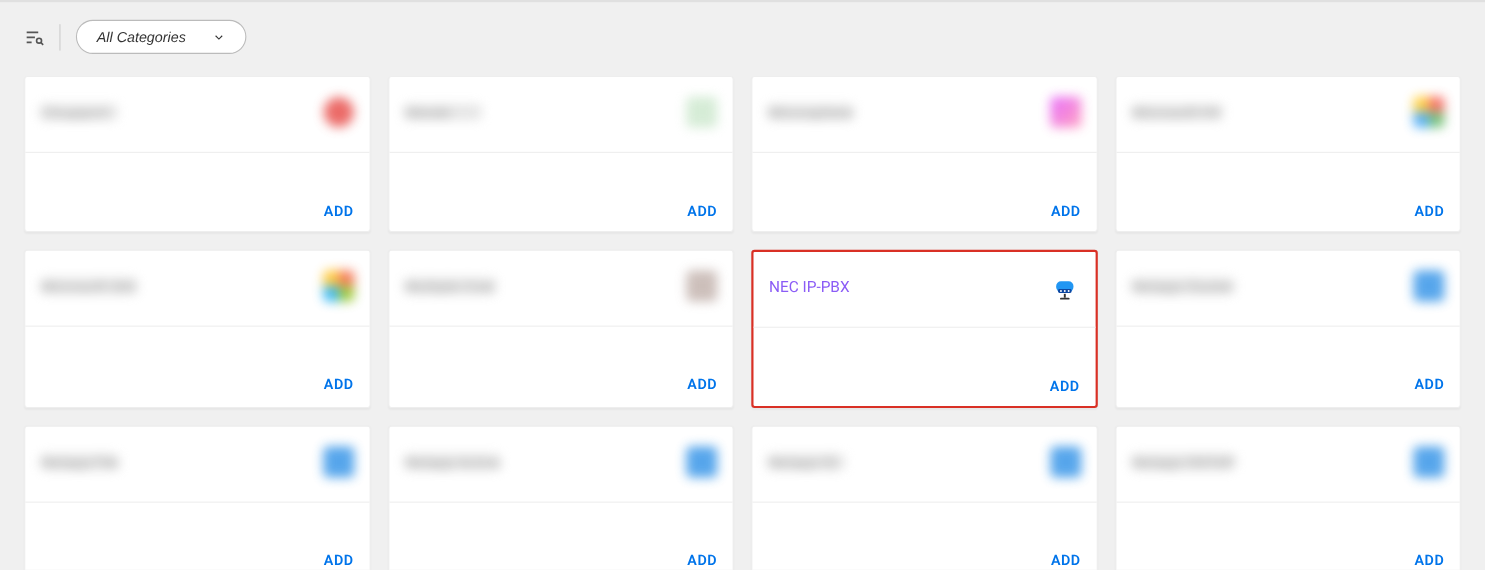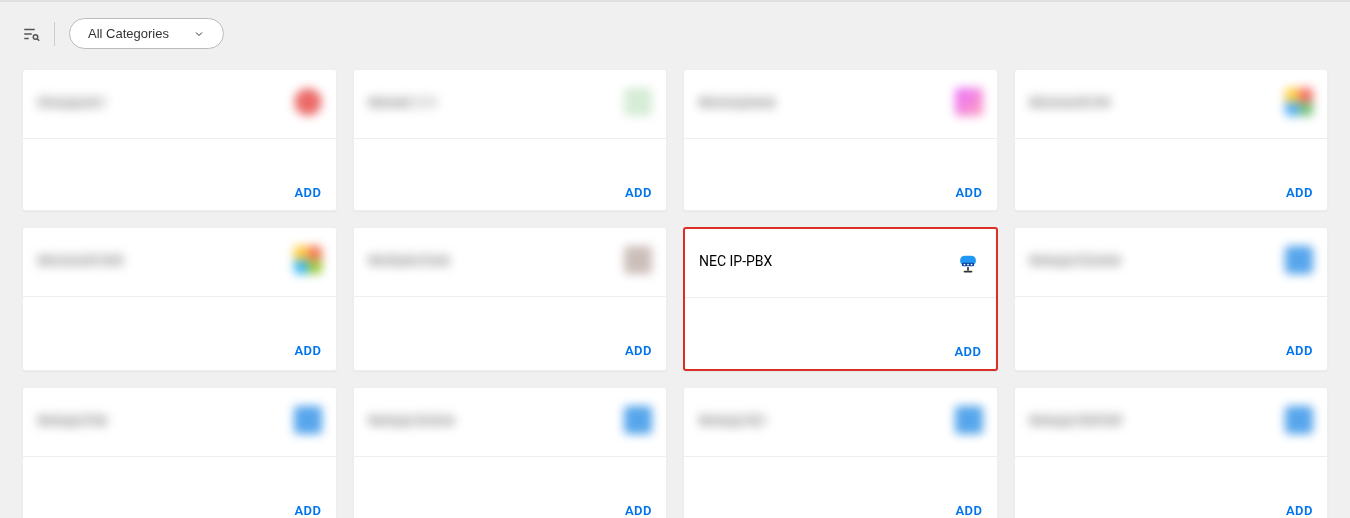--- a/index.html
+++ b/index.html
@@ -40,20 +40,21 @@
     display: flex;
     align-items: center;
     gap: 24px;
     border: 1px solid #bbb;
     border-radius: 18px;
     background: #fff;
     padding: 7px 18px;
     font-size: 13px;
     color: #333;
     cursor: pointer;
+    font-style: italic;
   }
   .chevron { width: 12px; height: 12px; }
   .grid {
     display: grid;
     grid-template-columns: repeat(4, 1fr);
     gap: 16px;
     padding: 10px 22px 0 22px;
   }
   .card {
     background: #fff;
@@ -66,21 +67,21 @@
   }
   .card-top {
     display: flex;
     align-items: center;
     justify-content: space-between;
     padding: 18px 14px 22px 14px;
     border-bottom: 1px solid #eee;
   }
   .card-title {
     font-size: 14px;
-    color: #000000;
+    color: #8b5cf6;
   }
   .blur .card-title,
   .blur .app-icon {
     filter: blur(5px);
     opacity: 0.75;
     color: #888;
   }
   .blur .card-title {
     background: #ddd; border-radius: 4px; height: 14px; min-width: 70px; display: inline-block;
   }

